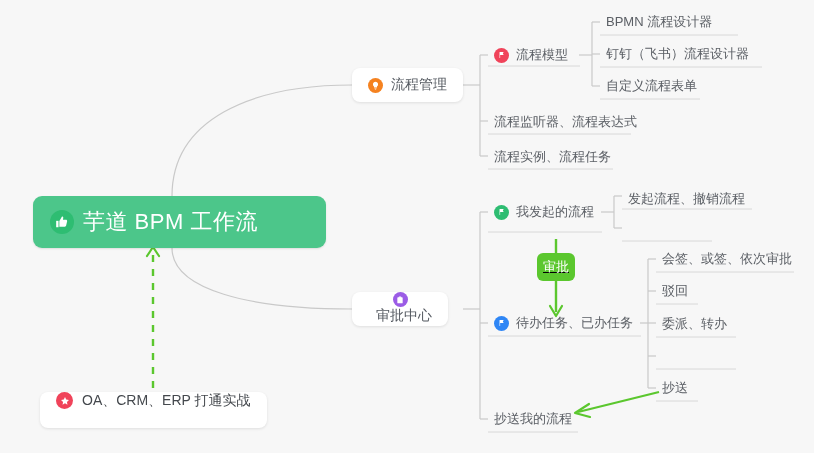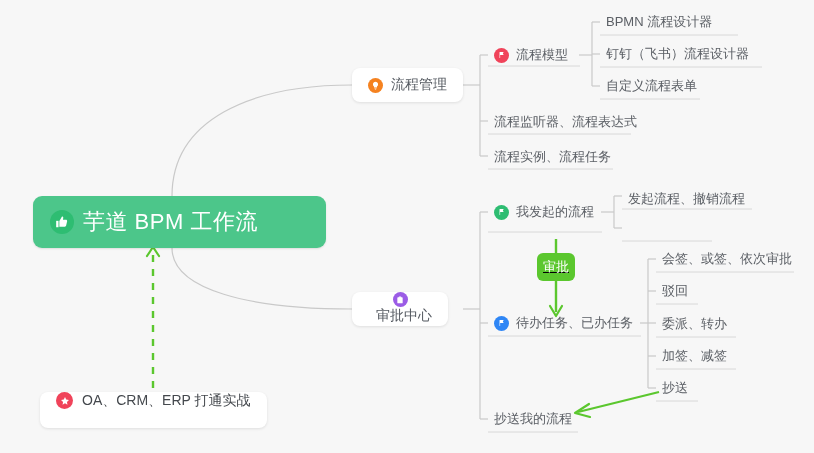--- a/index.html
+++ b/index.html
@@ -300,23 +300,20 @@
 
   <div class="leaf-node" style="left:656px; top:246px;">
     <span class="txt noicon">会签、或签、依次审批</span>
   </div>
   <div class="leaf-node" style="left:656px; top:278px;">
     <span class="txt noicon">驳回</span>
   </div>
   <div class="leaf-node" style="left:656px; top:311px;">
     <span class="txt noicon">委派、转办</span>
   </div>
-  <div class="leaf-node" style="left:656px; top:343px;">
-    <span class="txt noicon">加签、减签</span>
-  </div>
   <div class="leaf-node" style="left:656px; top:375px;">
     <span class="txt noicon">抄送</span>
   </div>
 
   <div class="leaf-node" style="left:488px; top:406px;">
     <span class="txt noicon">抄送我的流程</span>
   </div>
 
   <div class="tag-node">
     <span class="txt">审批</span>

